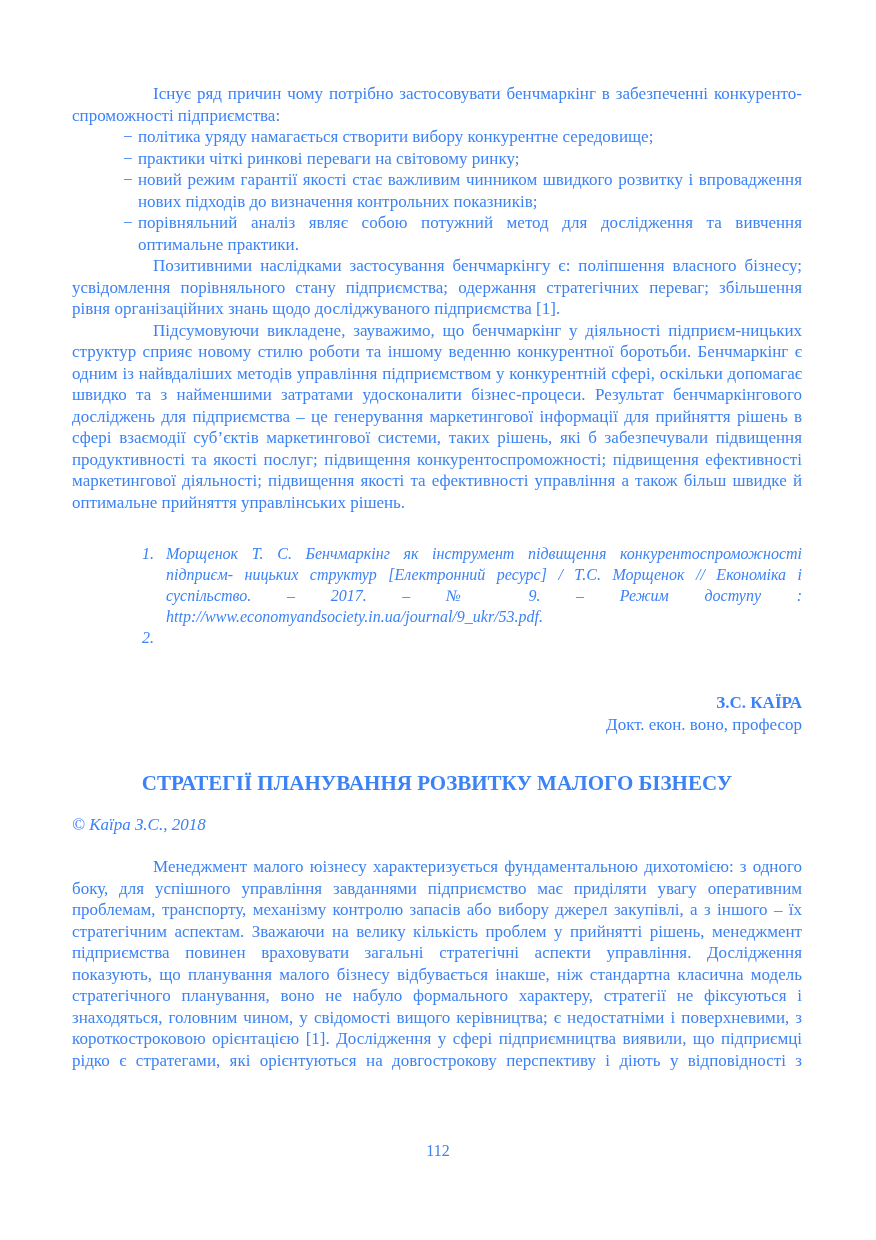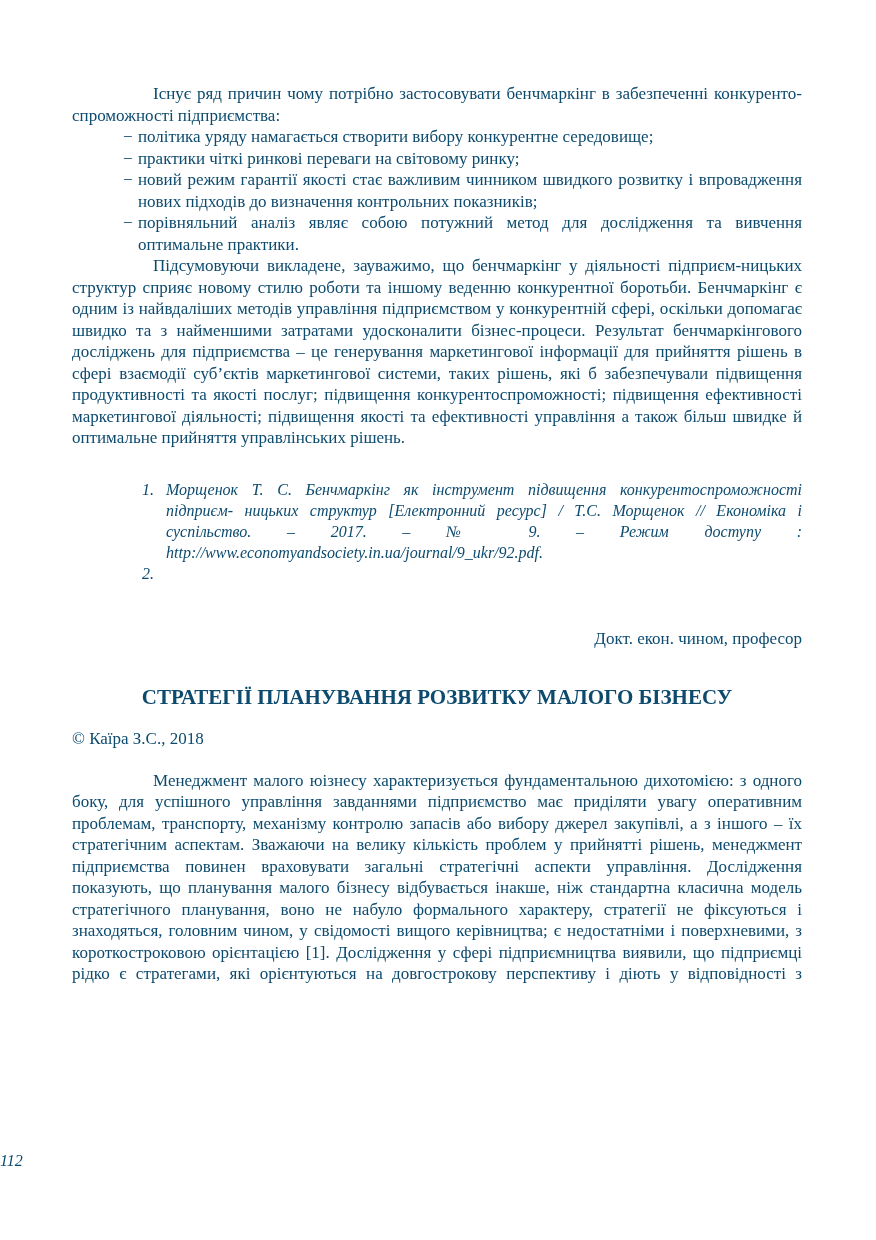--- a/index.html
+++ b/index.html
@@ -6,21 +6,21 @@
     margin: 0;
     padding: 0;
     background: #ffffff;
   }
   .page {
     position: relative;
     width: 876px;
     height: 1240px;
     margin: 0 auto;
     background: #ffffff;
-    color: #0c4a6e;
+    color: #3b82f6;
     font-family: "Liberation Serif", "DejaVu Serif", serif;
     font-size: 17px;
     line-height: 21.5px;
     box-sizing: border-box;
     padding: 83px 74px 0 72px;
     overflow: hidden;
   }
   p { margin: 0; }
   .just { text-align: justify; }
   .indent { text-indent: 81px; }
@@ -48,32 +48,33 @@
 
   .article-title {
     margin-top: 36px;
     text-align: center;
     font-weight: bold;
     font-size: 21px;
     line-height: 22px;
   }
   .copyright {
     margin-top: 20px;
+    font-style: italic;
     line-height: 22px;
   }
   .opening { margin-top: 20px; }
 
   .page-number {
     position: absolute;
-    bottom: 70px;
+    bottom: 80px;
     left: 0;
     width: 100%;
+    text-align: center;
     font-size: 16px;
     line-height: 19px;
-    font-style: italic;
   }
 </style>
 </head>
 <body>
 
 <div class="page">
 
   <p class="just indent">Існує ряд причин чому потрібно застосовувати бенчмаркінг в забезпеченні конкуренто-спроможності підприємства:</p>
 
   <ul class="bullets">
@@ -88,35 +89,37 @@
     <li class="bullet">
       <span class="marker">−</span>
       <span class="btext">новий режим гарантії якості стає важливим чинником швидкого розвитку і впровадження нових підходів до визначення контрольних показників;</span>
     </li>
     <li class="bullet">
       <span class="marker">−</span>
       <span class="btext">порівняльний аналіз являє собою потужний метод для дослідження та вивчення оптимальне практики.</span>
     </li>
   </ul>
 
+  <p class="just indent">Позитивними наслідками застосування бенчмаркінгу є: поліпшення власного бізнесу; усвідомлення порівняльного стану підприємства; одержання стратегічних переваг; збільшення рівня організаційних знань щодо досліджуваного підприємства [1].</p>
 
   <p class="just indent">Підсумовуючи викладене, зауважимо, що бенчмаркінг у діяльності підприєм-ницьких структур сприяє новому стилю роботи та іншому веденню конкурентної боротьби. Бенчмаркінг є одним із найвдаліших методів управління підприємством у конкурентній сфері, оскільки допомагає швидко та з найменшими затратами удосконалити бізнес-процеси. Результат бенчмаркінгового досліджень для підприємства – це генерування маркетингової інформації для прийняття рішень в сфері взаємодії суб’єктів маркетингової системи, таких рішень, які б забезпечували підвищення продуктивності та якості послуг; підвищення конкурентоспроможності; підвищення ефективності маркетингової діяльності; підвищення якості та ефективності управління а також більш швидке й оптимальне прийняття управлінських рішень.</p>
 
   <div class="refs">
     <div class="ref">
       <span class="ref-num">1.</span>
-      <span class="ref-text">Морщенок Т. С. Бенчмаркінг як інструмент підвищення конкурентоспроможності підприєм- ницьких структур [Електронний ресурс] / Т.С. Морщенок // Економіка і суспільство. – 2017. – № 9. – Режим доступу : http://www.economyandsociety.in.ua/journal/9_ukr/92.pdf.</span>
+      <span class="ref-text">Морщенок Т. С. Бенчмаркінг як інструмент підвищення конкурентоспроможності підприєм- ницьких структур [Електронний ресурс] / Т.С. Морщенок // Економіка і суспільство. – 2017. – № 9. – Режим доступу : http://www.economyandsociety.in.ua/journal/9_ukr/53.pdf.</span>
     </div>
     <div class="ref">
       <span class="ref-num">2.</span>
     </div>
   </div>
 
   <div class="author-block">
-    <div class="author-credentials">Докт. екон. чином, професор</div>
+    <div class="author-name">З.С. КАЇРА</div>
+    <div class="author-credentials">Докт. екон. воно, професор</div>
   </div>
 
   <h1 class="article-title">СТРАТЕГІЇ ПЛАНУВАННЯ РОЗВИТКУ МАЛОГО БІЗНЕСУ</h1>
 
   <p class="copyright">© Каїра З.С., 2018</p>
 
   <p class="just indent opening stretch-last">Менеджмент малого юізнесу характеризується фундаментальною дихотомією: з одного боку, для успішного управління завданнями підприємство має приділяти увагу оперативним проблемам, транспорту, механізму контролю запасів або вибору джерел закупівлі, а з іншого – їх стратегічним аспектам. Зважаючи на велику кількість проблем у прийнятті рішень, менеджмент підприємства повинен враховувати загальні стратегічні аспекти управління. Дослідження показують, що планування малого бізнесу відбувається інакше, ніж стандартна класична модель стратегічного планування, воно не набуло формального характеру, стратегії не фіксуються і знаходяться, головним чином, у свідомості вищого керівництва; є недостатніми і поверхневими, з короткостроковою орієнтацією [1]. Дослідження у сфері підприємництва виявили, що підприємці рідко є стратегами, які орієнтуються на довгострокову перспективу і діють у відповідності з</p>
 
   <div class="page-number">112</div>
 

